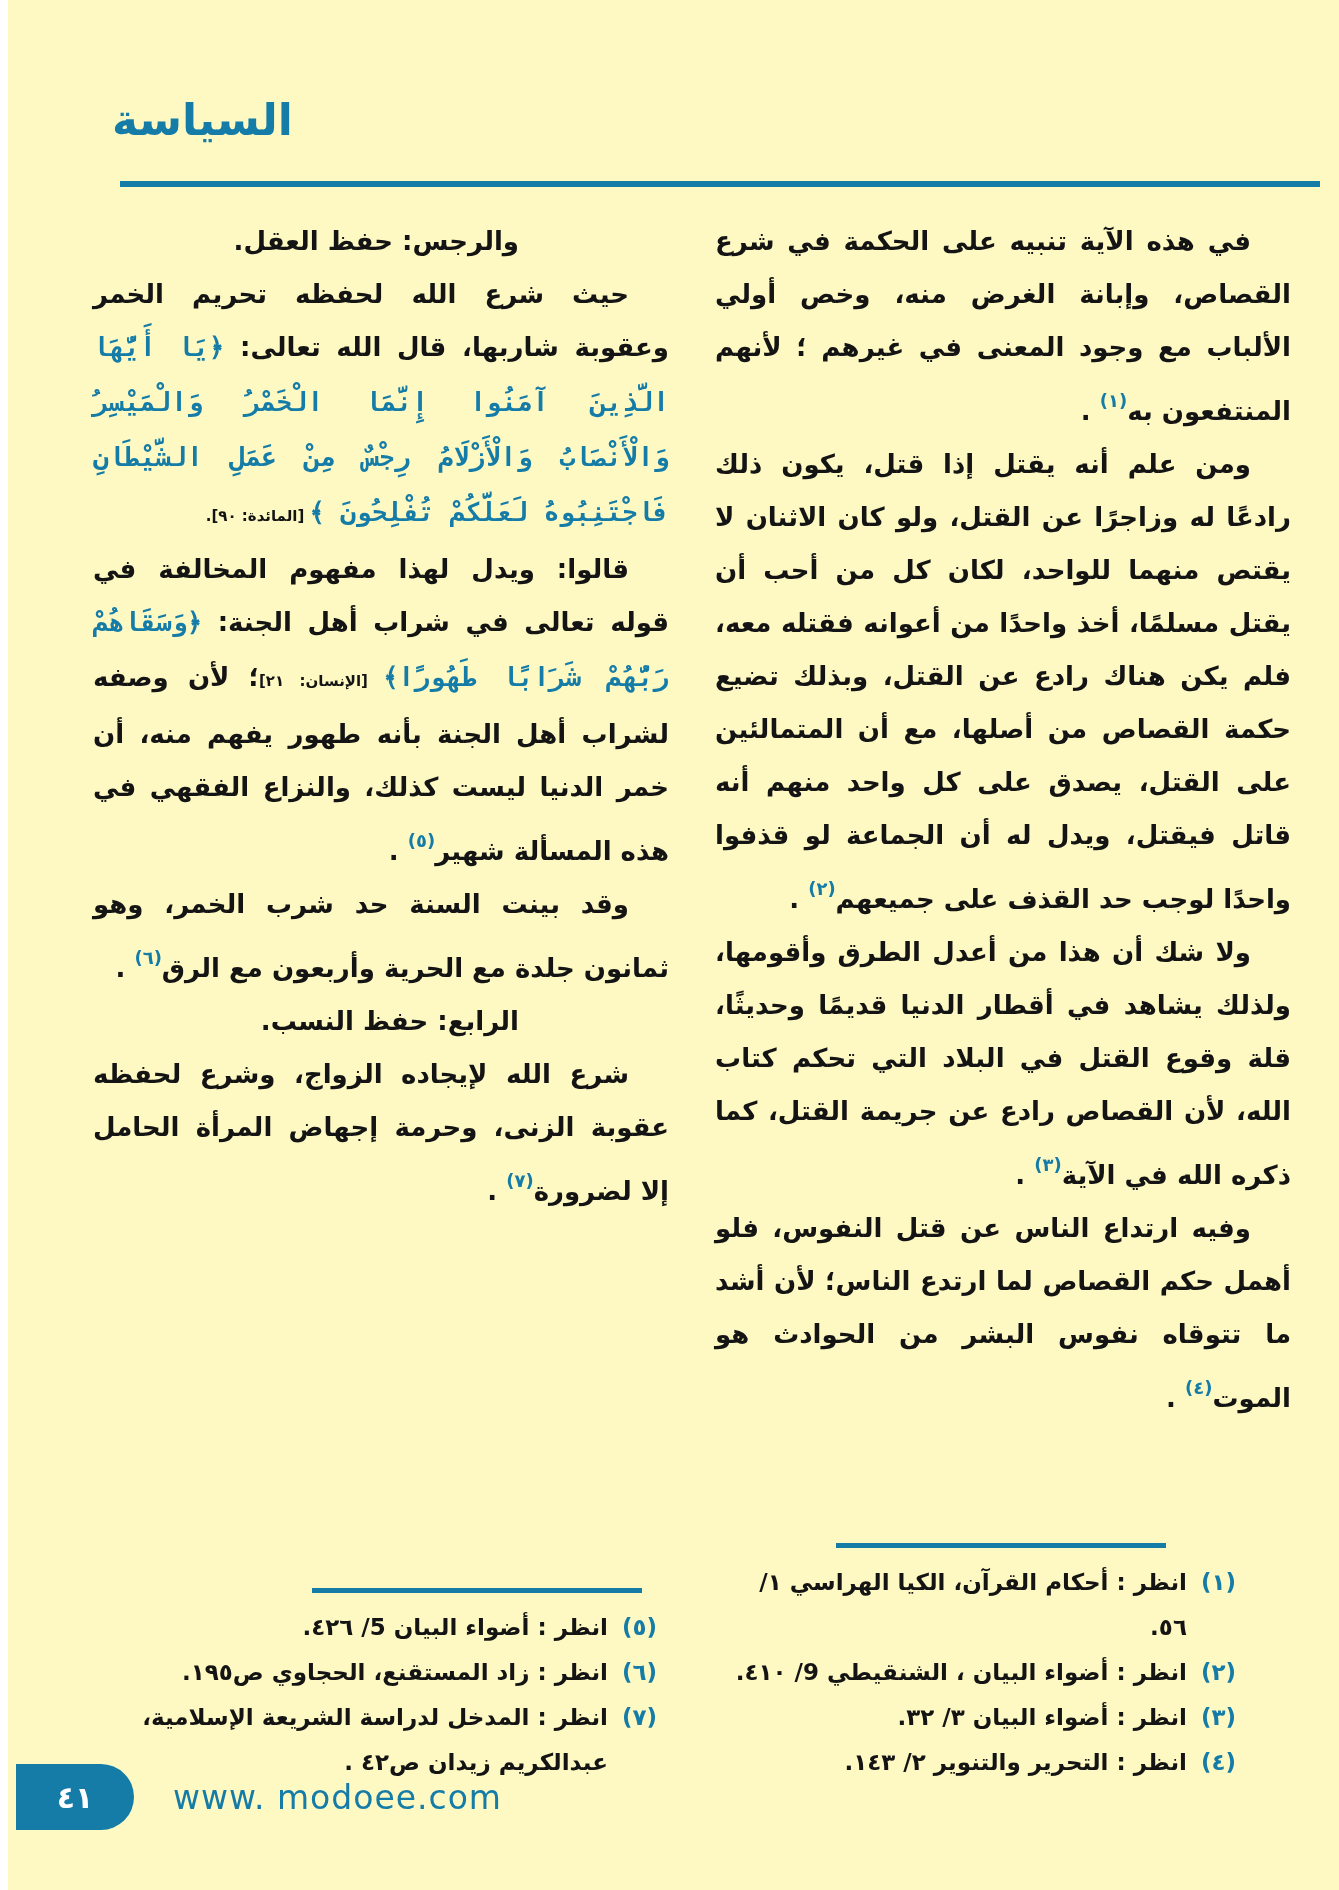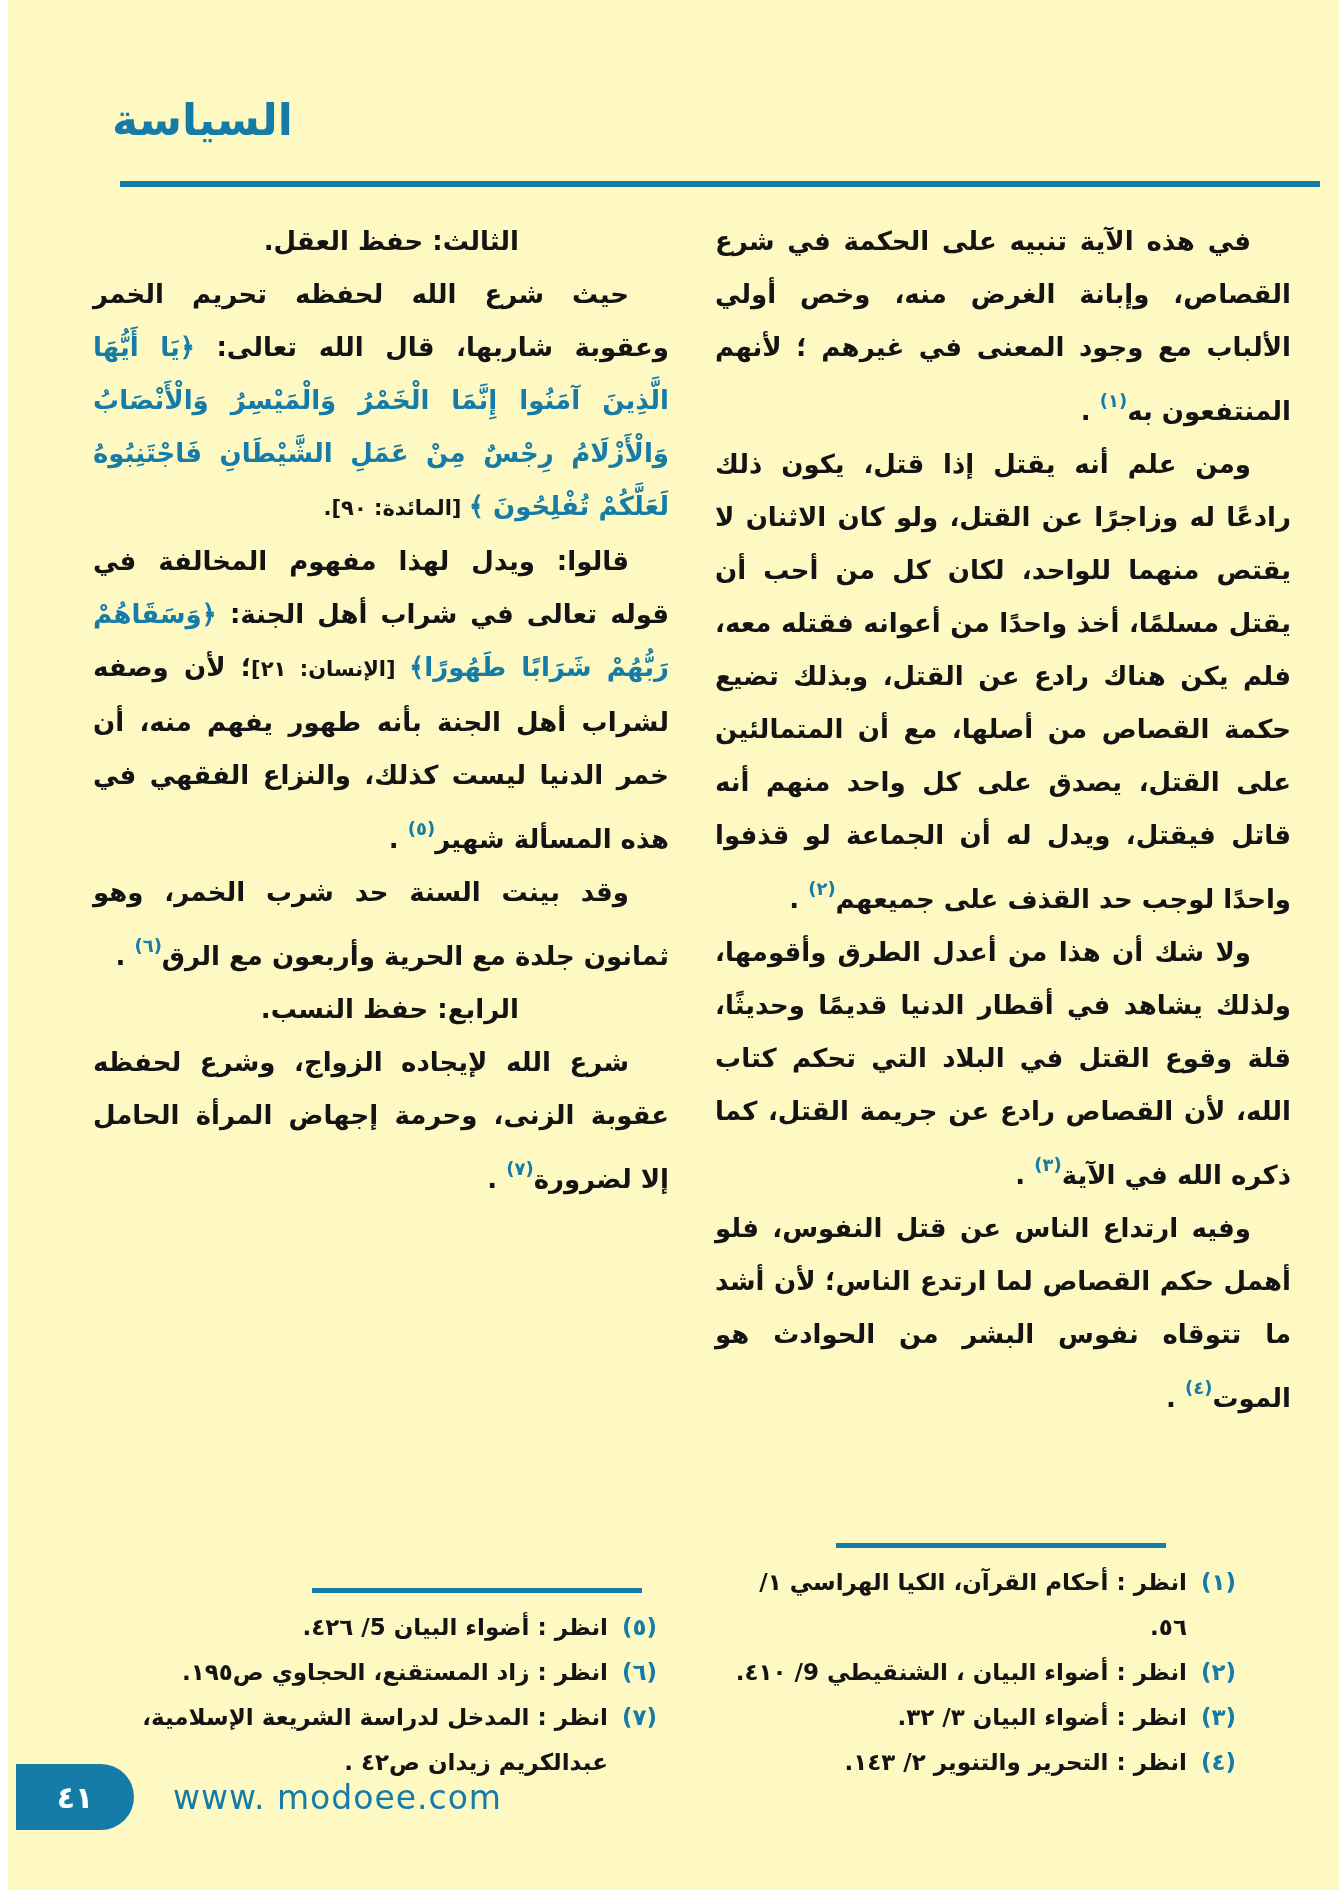--- a/index.html
+++ b/index.html
@@ -39,22 +39,22 @@
   .para {
     margin:0;
     font-size:26px; line-height:53px;
     font-weight:bold;
     text-align:justify;
     text-indent:40px;
     direction:rtl;
   }
   .para.heading { text-indent:150px; }
   .run-text  { color:#141414; }
-  .run-quran { color:#157CA8; }
-  .run-cite  { font-size:21px; }
+  .run-quran { color:#157CA8;font-family:Liberation Mono, monospace; }
+  .run-cite  { font-size:15px; }
   .run-ref   {
     color:#157CA8;
     font-size:18px;
     vertical-align:13px;
     letter-spacing:-1px;
     font-weight:bold;
   }
   
   .fn-block { margin-top:auto; direction:rtl; }
   .fn-sep {
@@ -129,21 +129,21 @@
             <div class="footnote">
               <span class="fn-num">(٤)</span>
               <span class="fn-text">انظر : التحرير والتنوير ٢/ ١٤٣.</span>
             </div>
           </div>
       </div>
     </section>
 
     <section class="column col-left">
       <div id="col-left-text">
-          <div class="para heading"><span class="run-text">الثالث: حفظ العقل.</span></div>
+          <div class="para heading"><span class="run-text">والرجس: حفظ العقل.</span></div>
           <div class="para body"><span class="run-text">حيث شرع الله لحفظه تحريم الخمر وعقوبة شاربها، قال الله تعالى: </span><span class="run-quran">﴿يَا أَيُّهَا الَّذِينَ آمَنُوا إِنَّمَا الْخَمْرُ وَالْمَيْسِرُ وَالْأَنْصَابُ وَالْأَزْلَامُ رِجْسٌ مِنْ عَمَلِ الشَّيْطَانِ فَاجْتَنِبُوهُ لَعَلَّكُمْ تُفْلِحُونَ ﴾</span><span class="run-cite"> [المائدة: ٩٠].</span></div>
           <div class="para body"><span class="run-text">قالوا: ويدل لهذا مفهوم المخالفة في قوله تعالى في شراب أهل الجنة: </span><span class="run-quran">﴿وَسَقَاهُمْ رَبُّهُمْ شَرَابًا طَهُورًا﴾</span><span class="run-cite"> [الإنسان: ٢١]</span><span class="run-text">؛ لأن وصفه لشراب أهل الجنة بأنه طهور يفهم منه، أن خمر الدنيا ليست كذلك، والنزاع الفقهي في هذه المسألة شهير</span><span class="run-ref">(٥)</span><span class="run-text"> .</span></div>
           <div class="para body"><span class="run-text">وقد بينت السنة حد شرب الخمر، وهو ثمانون جلدة مع الحرية وأربعون مع الرق</span><span class="run-ref">(٦)</span><span class="run-text"> .</span></div>
           <div class="para heading"><span class="run-text">الرابع: حفظ النسب.</span></div>
           <div class="para body"><span class="run-text">شرع الله لإيجاده الزواج، وشرع لحفظه عقوبة الزنى، وحرمة إجهاض المرأة الحامل إلا لضرورة</span><span class="run-ref">(٧)</span><span class="run-text"> .</span></div>
         </div>
       <div class="fn-block">
         <div class="fn-sep"></div>
         <div id="fn-left">
             <div class="footnote">

